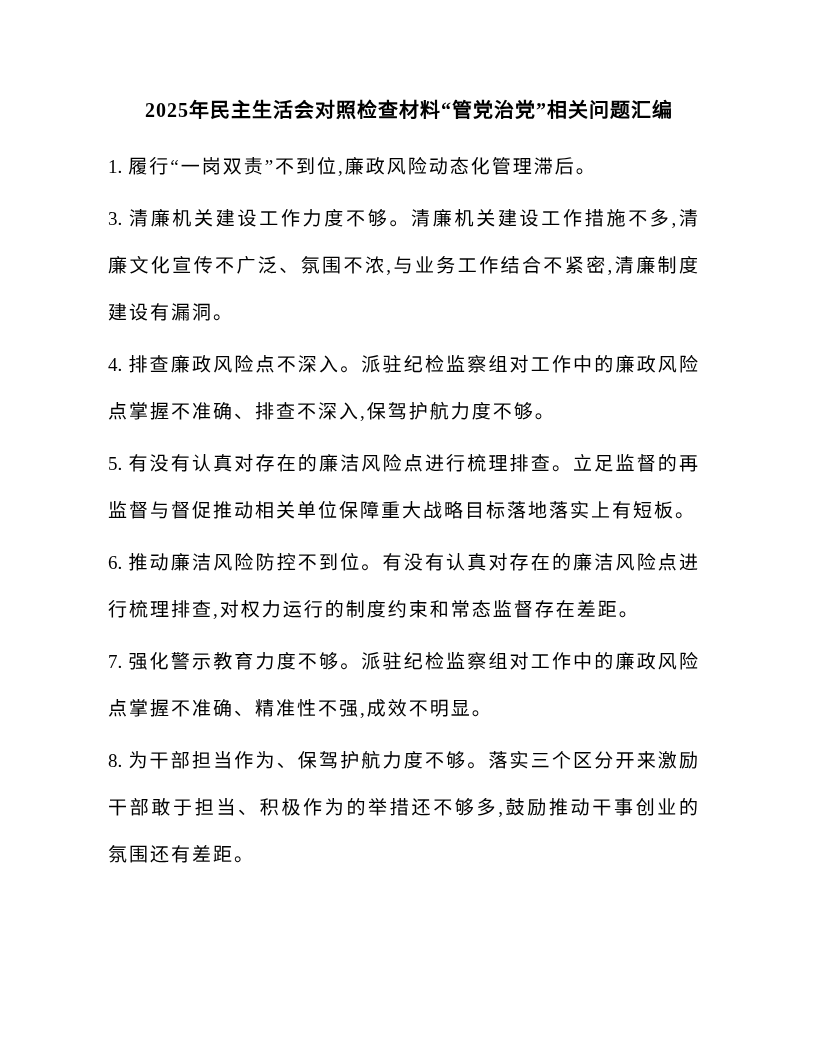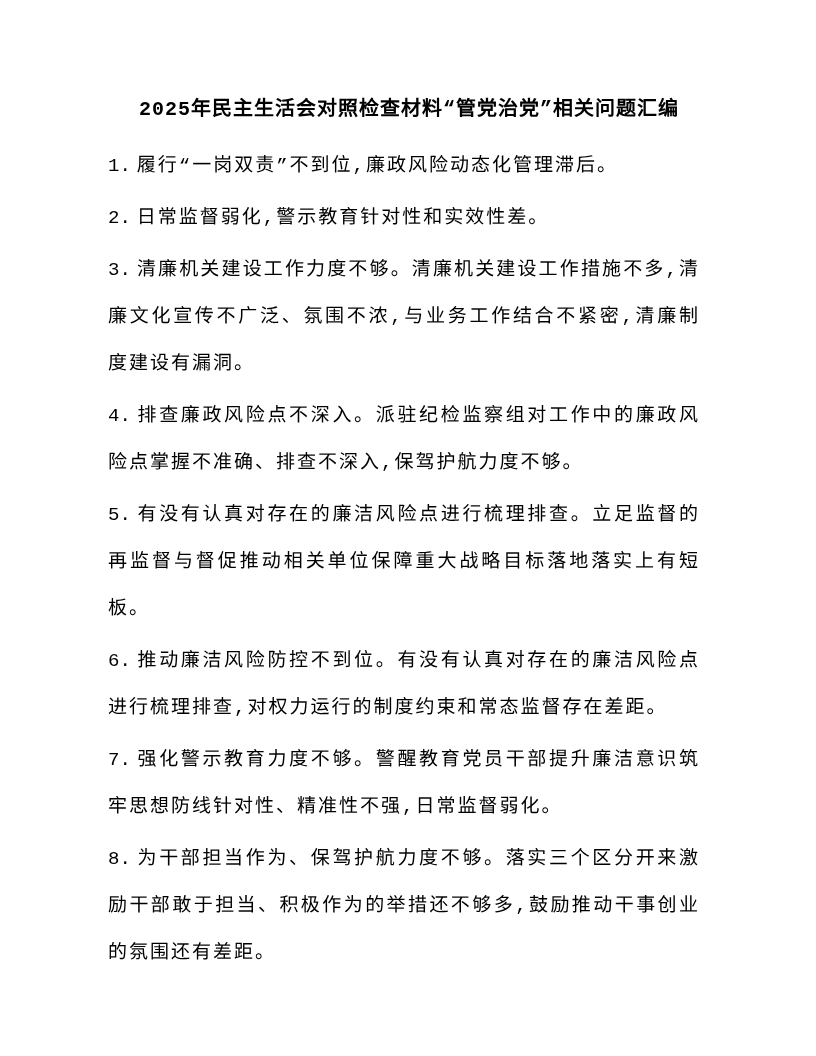--- a/index.html
+++ b/index.html
@@ -12,21 +12,21 @@
     height: 1056px;
     overflow: hidden;
   }
   .page {
     box-sizing: border-box;
     width: 816px;
     height: 908px;
     padding: 88px 106px 52px 108px;
     background: #ffffff;
     color: #000000;
-    font-family: Liberation Mono, monospace;
+    font-family: Liberation Serif, serif;
   }
   .doc-title {
     font-size: 20px;
     font-weight: 700;
     line-height: 44px;
     text-align: center;
     letter-spacing: 1px;
     margin: 0 0 11px 0;
   }
   .doc-paragraph {
@@ -43,27 +43,26 @@
 </style>
 </head>
 <body>
 
 <div class="page">
 
   <h1 class="doc-title">2025年民主生活会对照检查材料“管党治党”相关问题汇编</h1>
 
   <p class="doc-paragraph"><span class="item-number">1.</span><span>履行“一岗双责”不到位,廉政风险动态化管理滞后。</span></p>
 
-  <p class="doc-paragraph"><span class="item-number">2.</span><span>日常监督弱化,警示教育针对性和实效性差。</span></p>
 
   <p class="doc-paragraph"><span class="item-number">3.</span><span>清廉机关建设工作力度不够。清廉机关建设工作措施不多,清廉文化宣传不广泛、氛围不浓,与业务工作结合不紧密,清廉制度建设有漏洞。</span></p>
 
   <p class="doc-paragraph"><span class="item-number">4.</span><span>排查廉政风险点不深入。派驻纪检监察组对工作中的廉政风险点掌握不准确、排查不深入,保驾护航力度不够。</span></p>
 
   <p class="doc-paragraph"><span class="item-number">5.</span><span>有没有认真对存在的廉洁风险点进行梳理排查。立足监督的再监督与督促推动相关单位保障重大战略目标落地落实上有短板。</span></p>
 
   <p class="doc-paragraph"><span class="item-number">6.</span><span>推动廉洁风险防控不到位。有没有认真对存在的廉洁风险点进行梳理排查,对权力运行的制度约束和常态监督存在差距。</span></p>
 
-  <p class="doc-paragraph"><span class="item-number">7.</span><span>强化警示教育力度不够。警醒教育党员干部提升廉洁意识筑牢思想防线针对性、精准性不强,日常监督弱化。</span></p>
+  <p class="doc-paragraph"><span class="item-number">7.</span><span>强化警示教育力度不够。派驻纪检监察组对工作中的廉政风险点掌握不准确、精准性不强,成效不明显。</span></p>
 
   <p class="doc-paragraph"><span class="item-number">8.</span><span>为干部担当作为、保驾护航力度不够。落实三个区分开来激励干部敢于担当、积极作为的举措还不够多,鼓励推动干事创业的氛围还有差距。</span></p>
 
 </div>
 
 </body></html>

